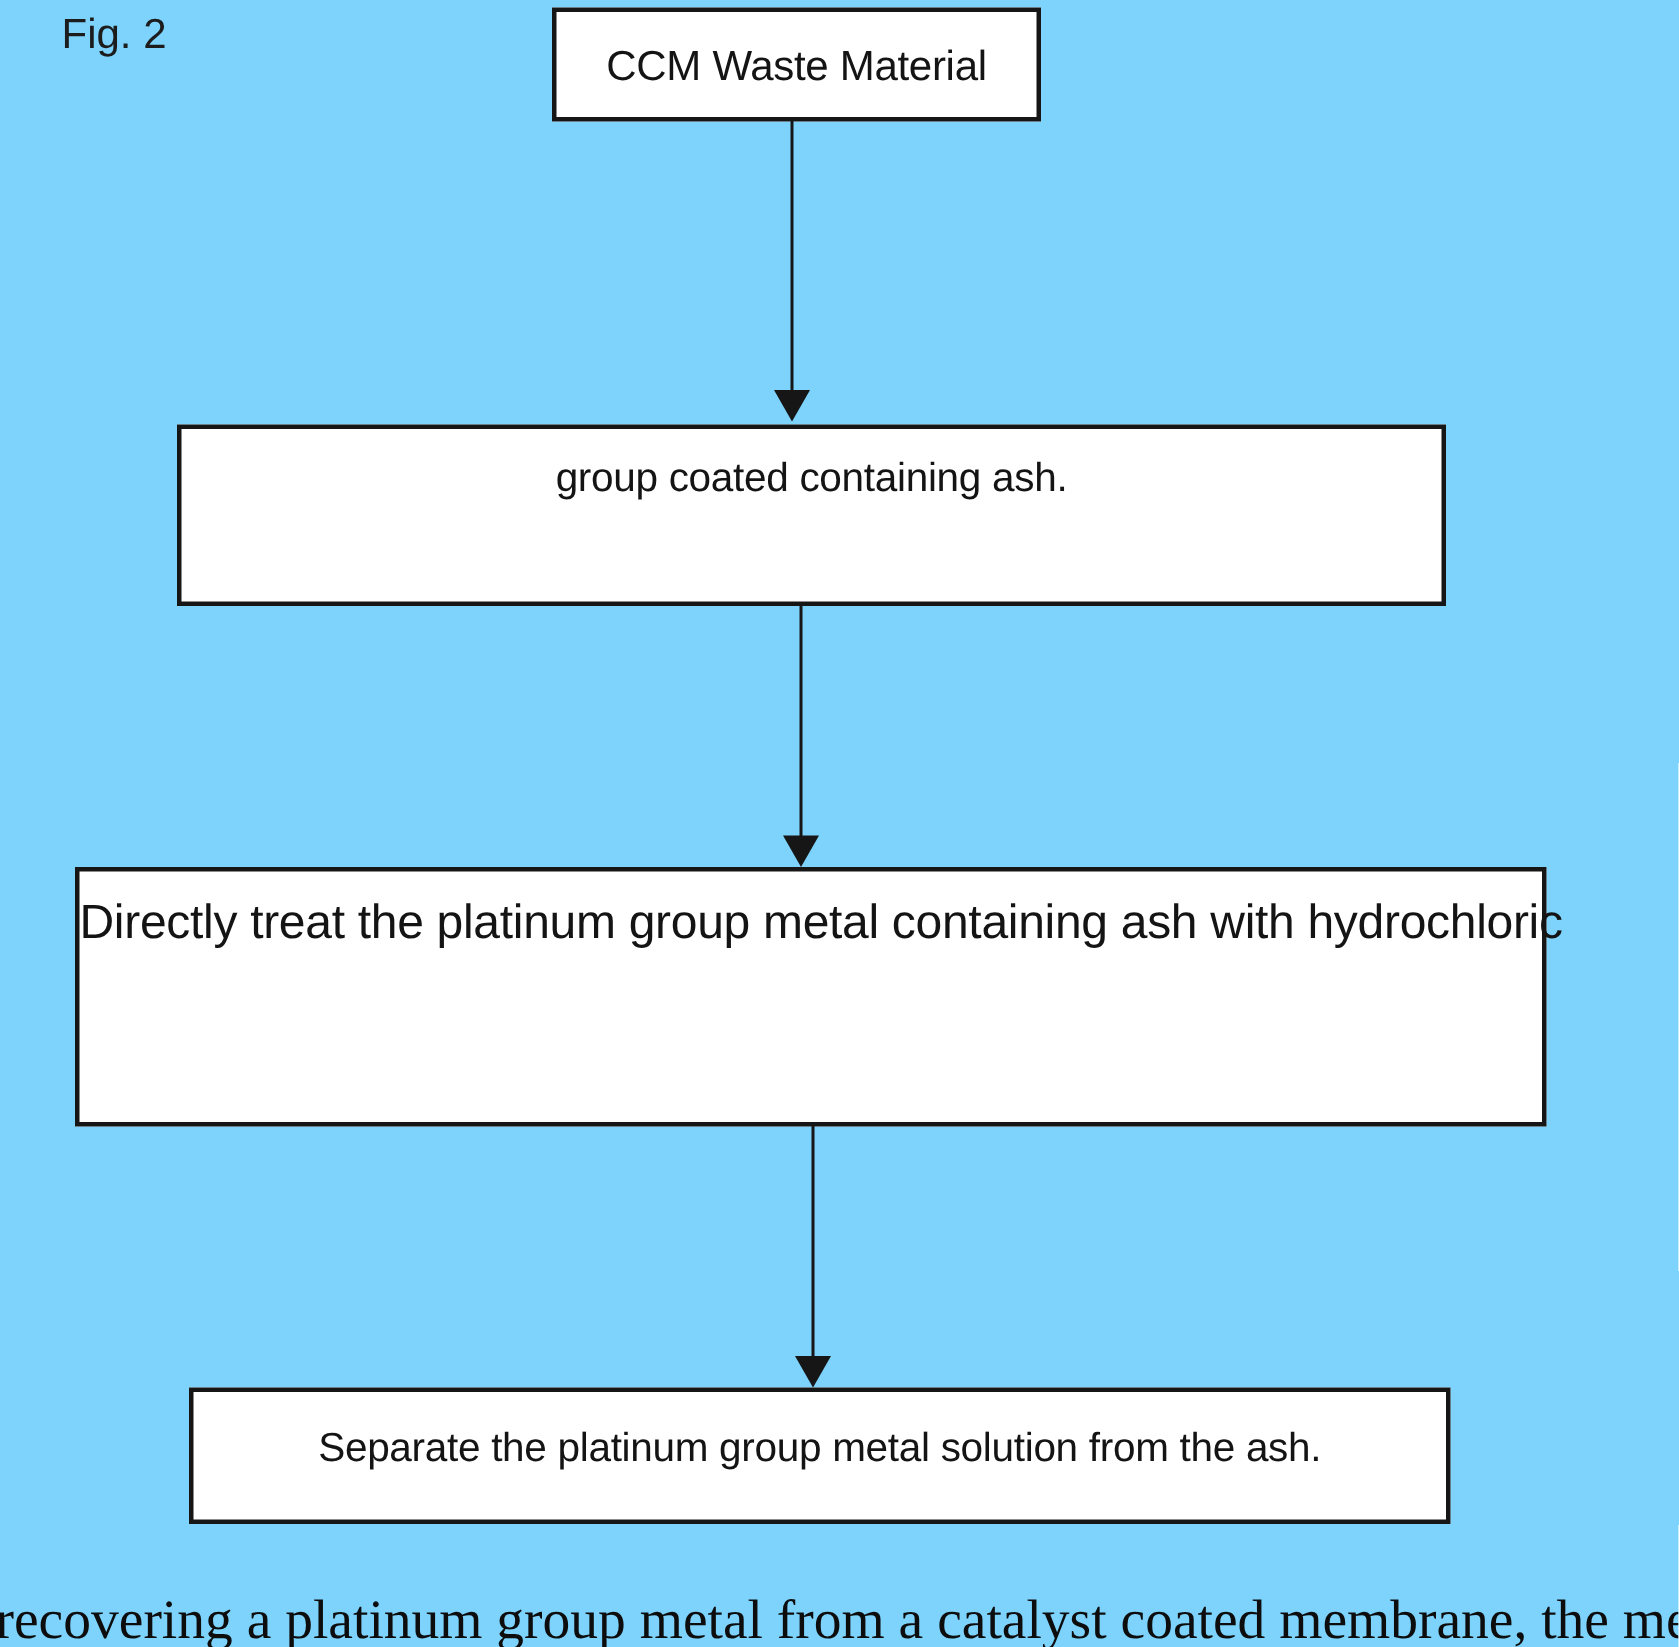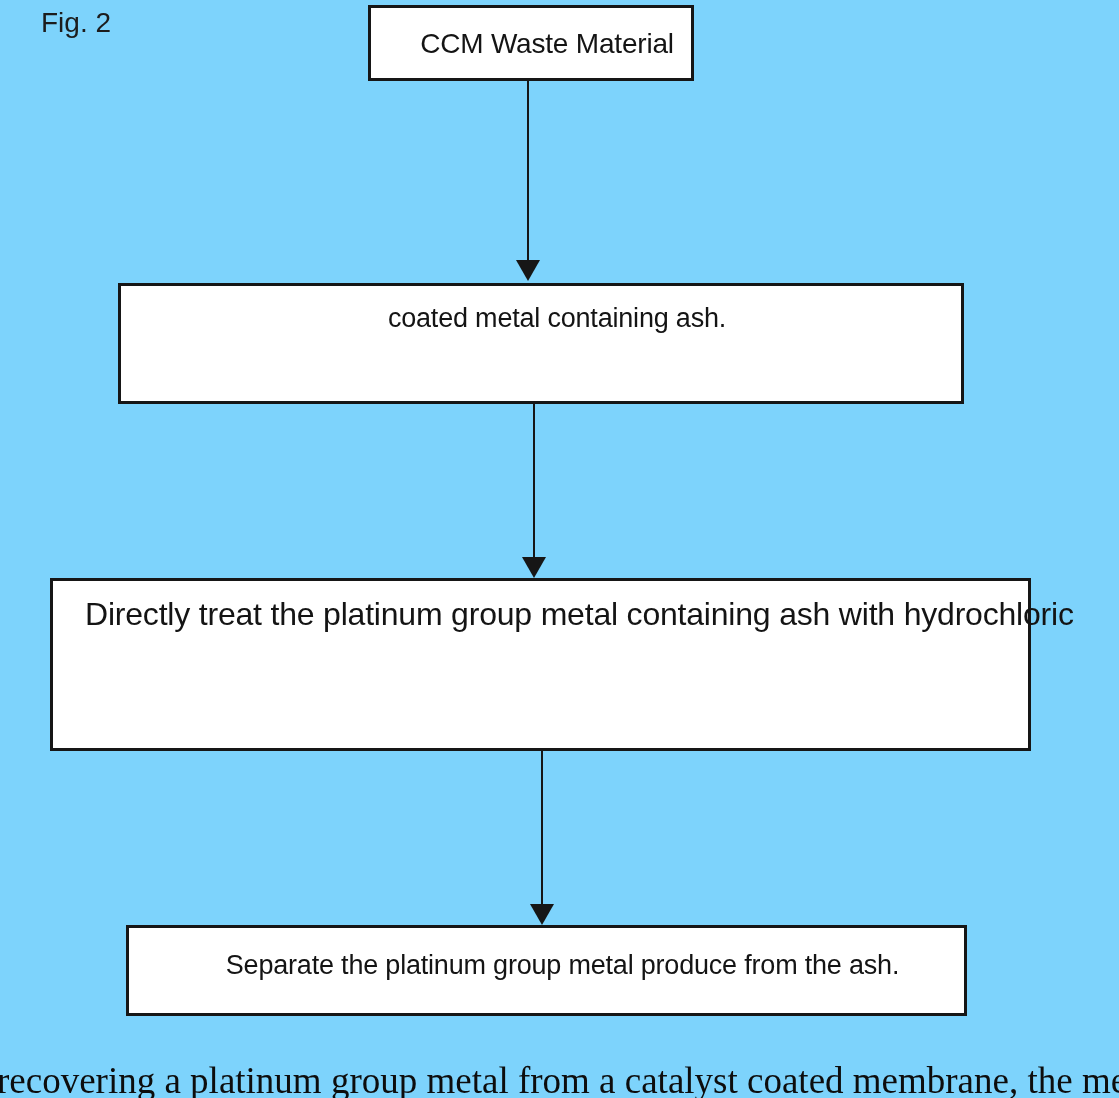--- a/index.html
+++ b/index.html
@@ -26,21 +26,20 @@
   .node {
     position: absolute;
     border: 3px solid #161616;
     background: #ffffff;
     box-sizing: border-box;
     text-align: center;
     font-size: 27px;
     line-height: 41px;
     color: #141414;
     letter-spacing: -0.2px;
-    padding-left: 32px;
   }
   .node-line { display: block; white-space: nowrap; }
   .node1 {
     left: 368px; top: 5px;
     width: 326px; height: 76px;
     display: flex; align-items: center; justify-content: center;
     font-size: 28px;
   }
   .node2 {
     left: 118px; top: 283px;
@@ -99,36 +98,36 @@
   <div class="node node1">
     <span class="node-line">CCM Waste Material</span>
   </div>
 
   <div class="arrow arrow1">
     <div class="arrow-line"></div>
     <div class="arrow-head"></div>
   </div>
 
   <div class="node node2">
-    <span class="node-line">coated metal containing ash.</span>
+    <span class="node-line">group coated containing ash.</span>
   </div>
 
   <div class="arrow arrow2">
     <div class="arrow-line"></div>
     <div class="arrow-head"></div>
   </div>
 
   <div class="node node3">
     <span class="node-line">Directly treat the platinum group metal containing ash with hydrochloric</span>
   </div>
 
   <div class="arrow arrow3">
     <div class="arrow-line"></div>
     <div class="arrow-head"></div>
   </div>
 
   <div class="node node4">
-    <span class="node-line">Separate the platinum group metal produce from the ash.</span>
+    <span class="node-line">Separate the platinum group metal solution from the ash.</span>
   </div>
 
   <div class="caption">recovering a platinum group metal from a catalyst coated membrane, the method</div>
 
 </div>
 
 </body></html>

